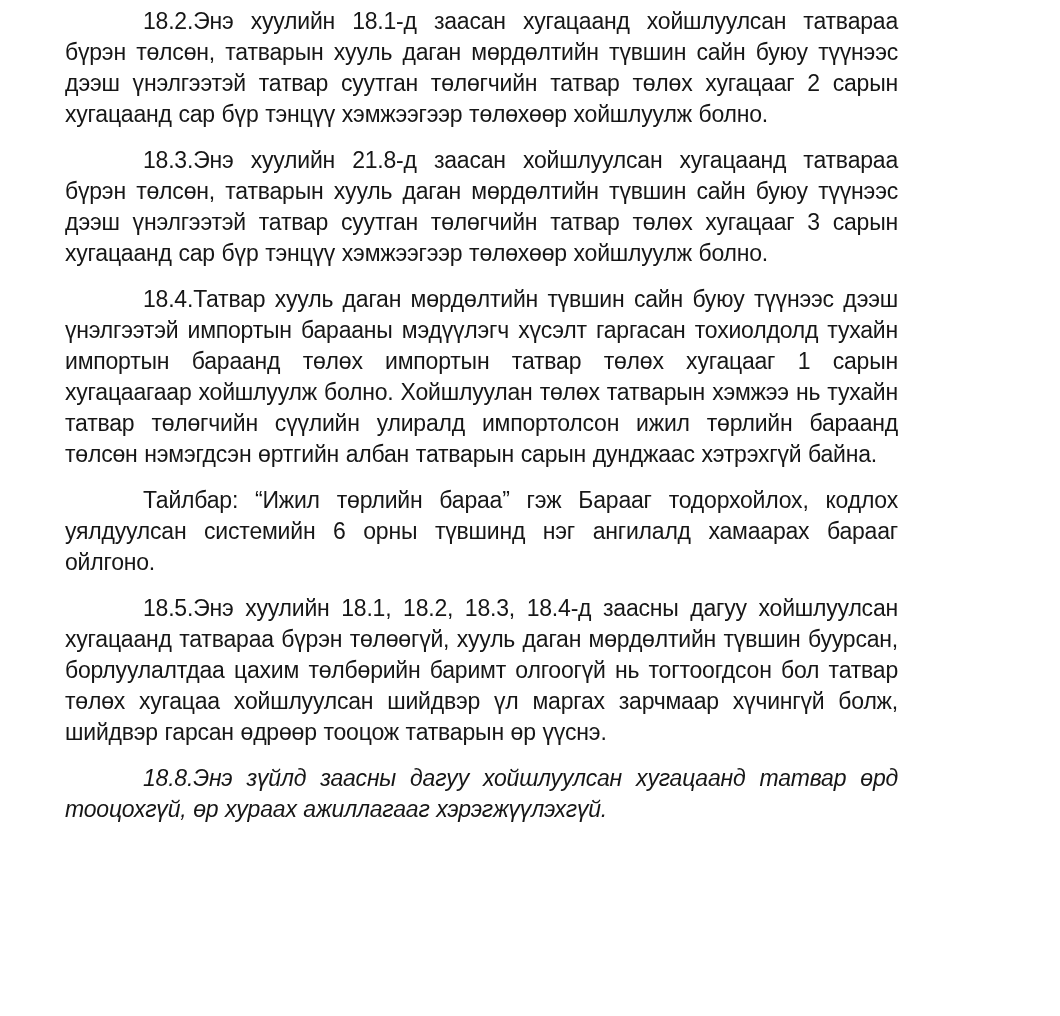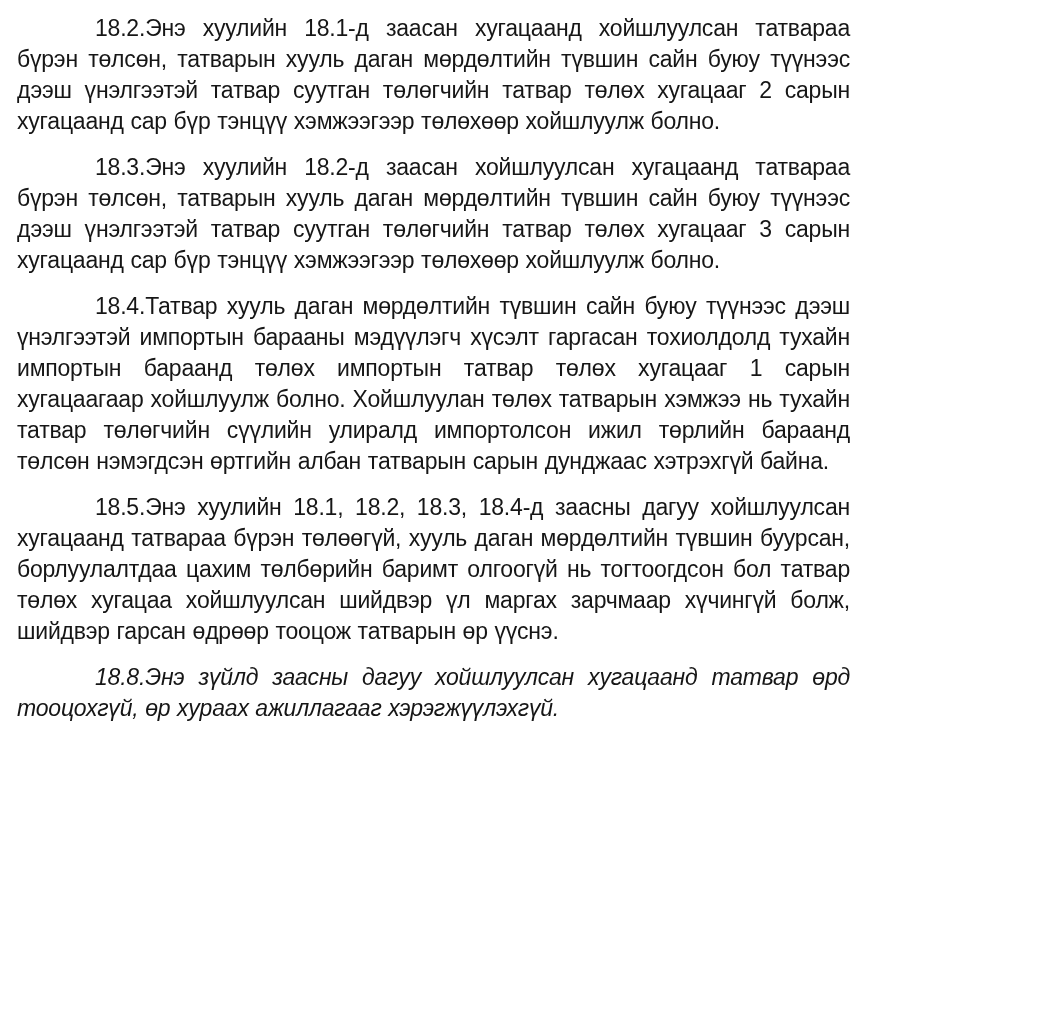--- a/index.html
+++ b/index.html
@@ -11,22 +11,23 @@
     width: 1060px;
     height: 1016px;
     overflow: hidden;
     box-sizing: border-box;
     font-family: "Liberation Sans", "DejaVu Sans", sans-serif;
   }
   .page {
     box-sizing: border-box;
     width: 880px;
     height: 1016px;
-    padding: 13px 30px 0 17px;
+    padding: 6px 30px 0 17px;
     background: #ffffff;
+    margin-left: 48px;
   }
   .doc-body p {
     margin: 0 0 15px 0;
     font-size: 23px;
     line-height: 31px;
     letter-spacing: -0.2px;
     color: #161616;
     text-align: justify;
     text-indent: 78px;
     word-spacing: 0.5px;
@@ -35,18 +36,19 @@
     margin-bottom: 0;
     font-style: italic;
   }
 </style>
 </head>
 <body>
 
 <div class="page">
   <div class="doc-body">
     <p>18.2.Энэ хуулийн 18.1-д заасан хугацаанд хойшлуулсан татвараа бүрэн төлсөн, татварын хууль даган мөрдөлтийн түвшин сайн буюу түүнээс дээш үнэлгээтэй татвар суутган төлөгчийн татвар төлөх хугацааг 2 сарын хугацаанд сар бүр тэнцүү хэмжээгээр төлөхөөр хойшлуулж болно.</p>
-    <p>18.3.Энэ хуулийн 18.2-д заасан хойшлуулсан хугацаанд татвараа бүрэн төлсөн, татварын хууль даган мөрдөлтийн түвшин сайн буюу түүнээс дээш үнэлгээтэй татвар суутган төлөгчийн татвар төлөх хугацааг 3 сарын хугацаанд сар бүр тэнцүү хэмжээгээр төлөхөөр хойшлуулж болно.</p>
+    <p>18.3.Энэ хуулийн 21.8-д заасан хойшлуулсан хугацаанд татвараа бүрэн төлсөн, татварын хууль даган мөрдөлтийн түвшин сайн буюу түүнээс дээш үнэлгээтэй татвар суутган төлөгчийн татвар төлөх хугацааг 3 сарын хугацаанд сар бүр тэнцүү хэмжээгээр төлөхөөр хойшлуулж болно.</p>
     <p>18.4.Татвар хууль даган мөрдөлтийн түвшин сайн буюу түүнээс дээш үнэлгээтэй импортын барааны мэдүүлэгч хүсэлт гаргасан тохиолдолд тухайн импортын бараанд төлөх импортын татвар төлөх хугацааг 1 сарын хугацаагаар хойшлуулж болно. Хойшлуулан төлөх татварын хэмжээ нь тухайн татвар төлөгчийн сүүлийн улиралд импортолсон ижил төрлийн бараанд төлсөн нэмэгдсэн өртгийн албан татварын сарын дунджаас хэтрэхгүй байна.</p>
+    <p>Тайлбар: “Ижил төрлийн бараа” гэж Барааг тодорхойлох, кодлох уялдуулсан системийн 6 орны түвшинд нэг ангилалд хамаарах барааг ойлгоно.</p>
     <p>18.5.Энэ хуулийн 18.1, 18.2, 18.3, 18.4-д заасны дагуу хойшлуулсан хугацаанд татвараа бүрэн төлөөгүй, хууль даган мөрдөлтийн түвшин буурсан, борлуулалтдаа цахим төлбөрийн баримт олгоогүй нь тогтоогдсон бол татвар төлөх хугацаа хойшлуулсан шийдвэр үл маргах зарчмаар хүчингүй болж, шийдвэр гарсан өдрөөр тооцож татварын өр үүснэ.</p>
     <p>18.8.Энэ зүйлд заасны дагуу хойшлуулсан хугацаанд татвар өрд тооцохгүй, өр хураах ажиллагааг хэрэгжүүлэхгүй.</p>
   </div>
 </div>
 
 </body></html>

